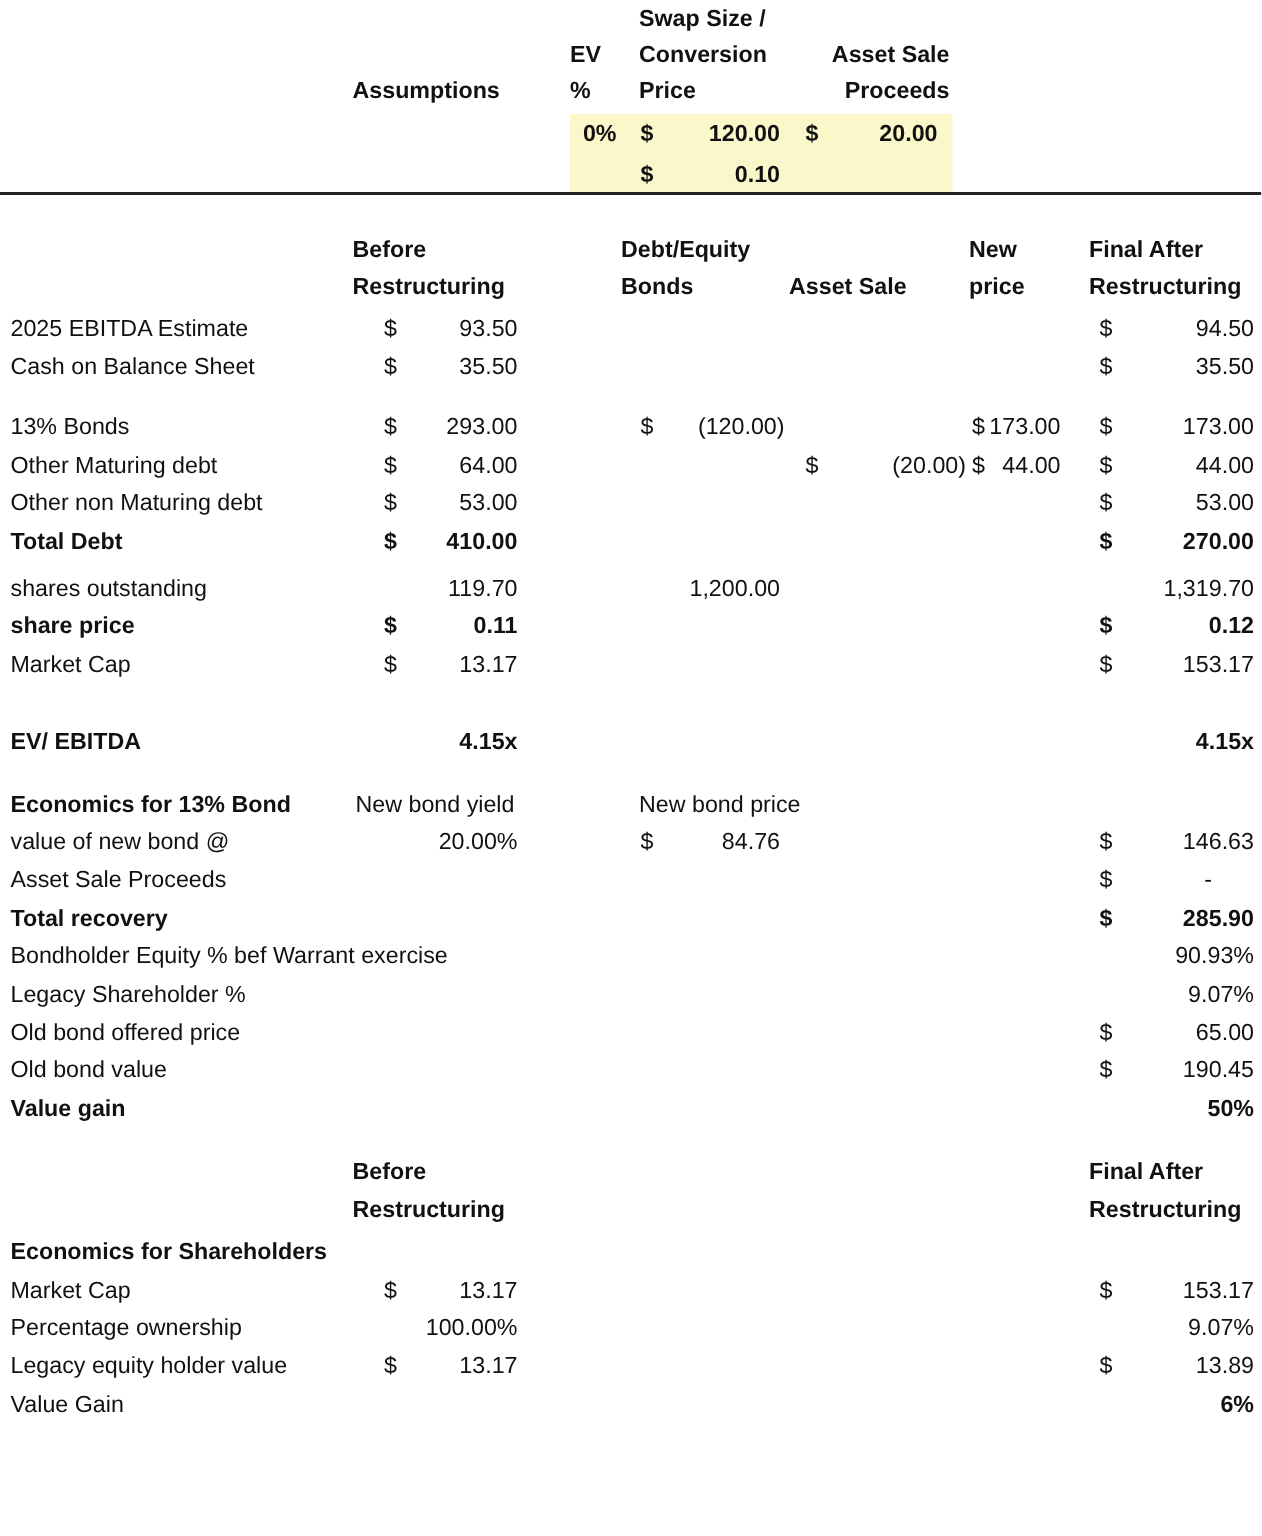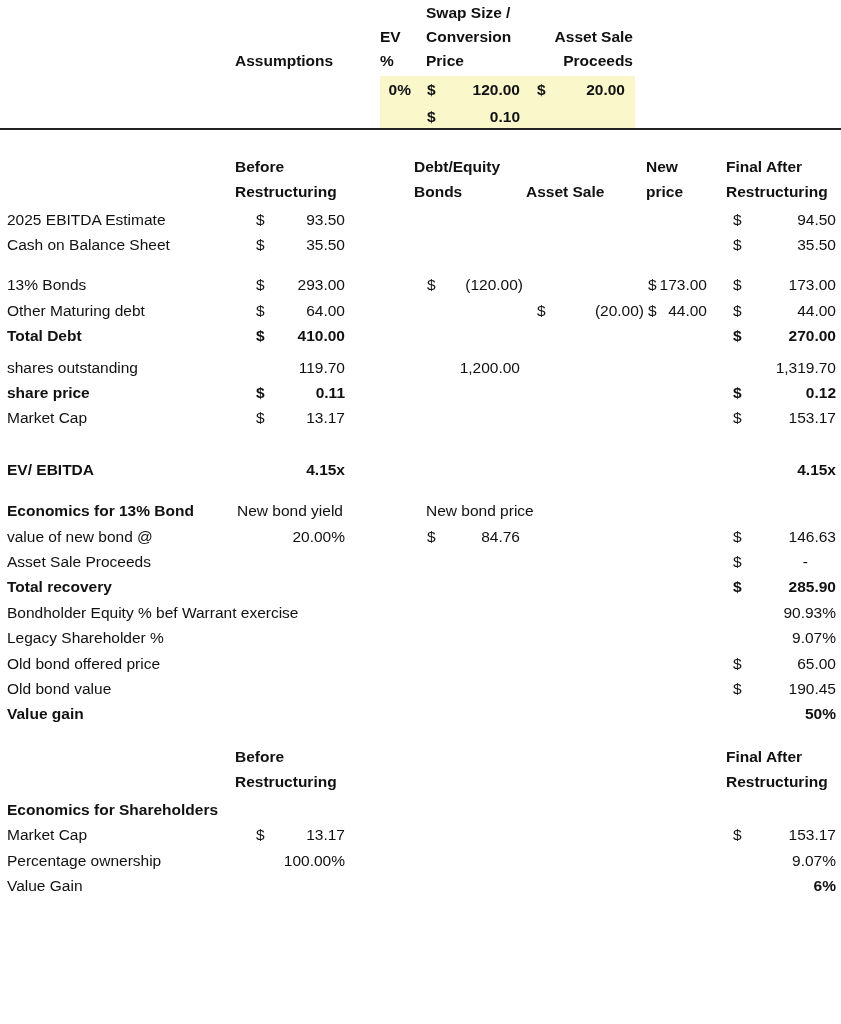--- a/index.html
+++ b/index.html
@@ -229,20 +229,36 @@
             </div>
           </td>
       <td></td>
       <td>
             <div class="money c9m">
               <span>$</span>
               <span>44.00</span>
             </div>
           </td>
     </tr>
+    <tr class="r">
+      <td class="lbl">Other non Maturing debt</td>
+      <td>
+            <div class="money c2m">
+              <span>$</span>
+              <span>53.00</span>
+            </div>
+          </td>
+      <td colspan="6"></td>
+      <td>
+            <div class="money c9m">
+              <span>$</span>
+              <span>53.00</span>
+            </div>
+          </td>
+    </tr>
     <tr class="r b">
       <td class="lbl ind b">Total Debt</td>
       <td>
             <div class="money c2m b">
               <span>$</span>
               <span>410.00</span>
             </div>
           </td>
       <td colspan="6"></td>
       <td>
@@ -430,19 +446,35 @@
             </div>
           </td>
     </tr>
     <tr class="r">
       <td class="lbl">Percentage ownership</td>
       <td class="nr c2n">100.00%</td>
       <td colspan="6"></td>
       <td class="nr c9n">9.07%</td>
     </tr>
     <tr class="r">
+      <td class="lbl">Legacy equity holder value</td>
+      <td>
+            <div class="money c2m">
+              <span>$</span>
+              <span>13.17</span>
+            </div>
+          </td>
+      <td colspan="6"></td>
+      <td>
+            <div class="money c9m">
+              <span>$</span>
+              <span>13.89</span>
+            </div>
+          </td>
+    </tr>
+    <tr class="r">
       <td class="lbl">Value Gain</td>
       <td colspan="7"></td>
       <td class="nr c9n b">6%</td>
     </tr>
   </tbody>
     </table>
 </div>
 
 </body></html>

